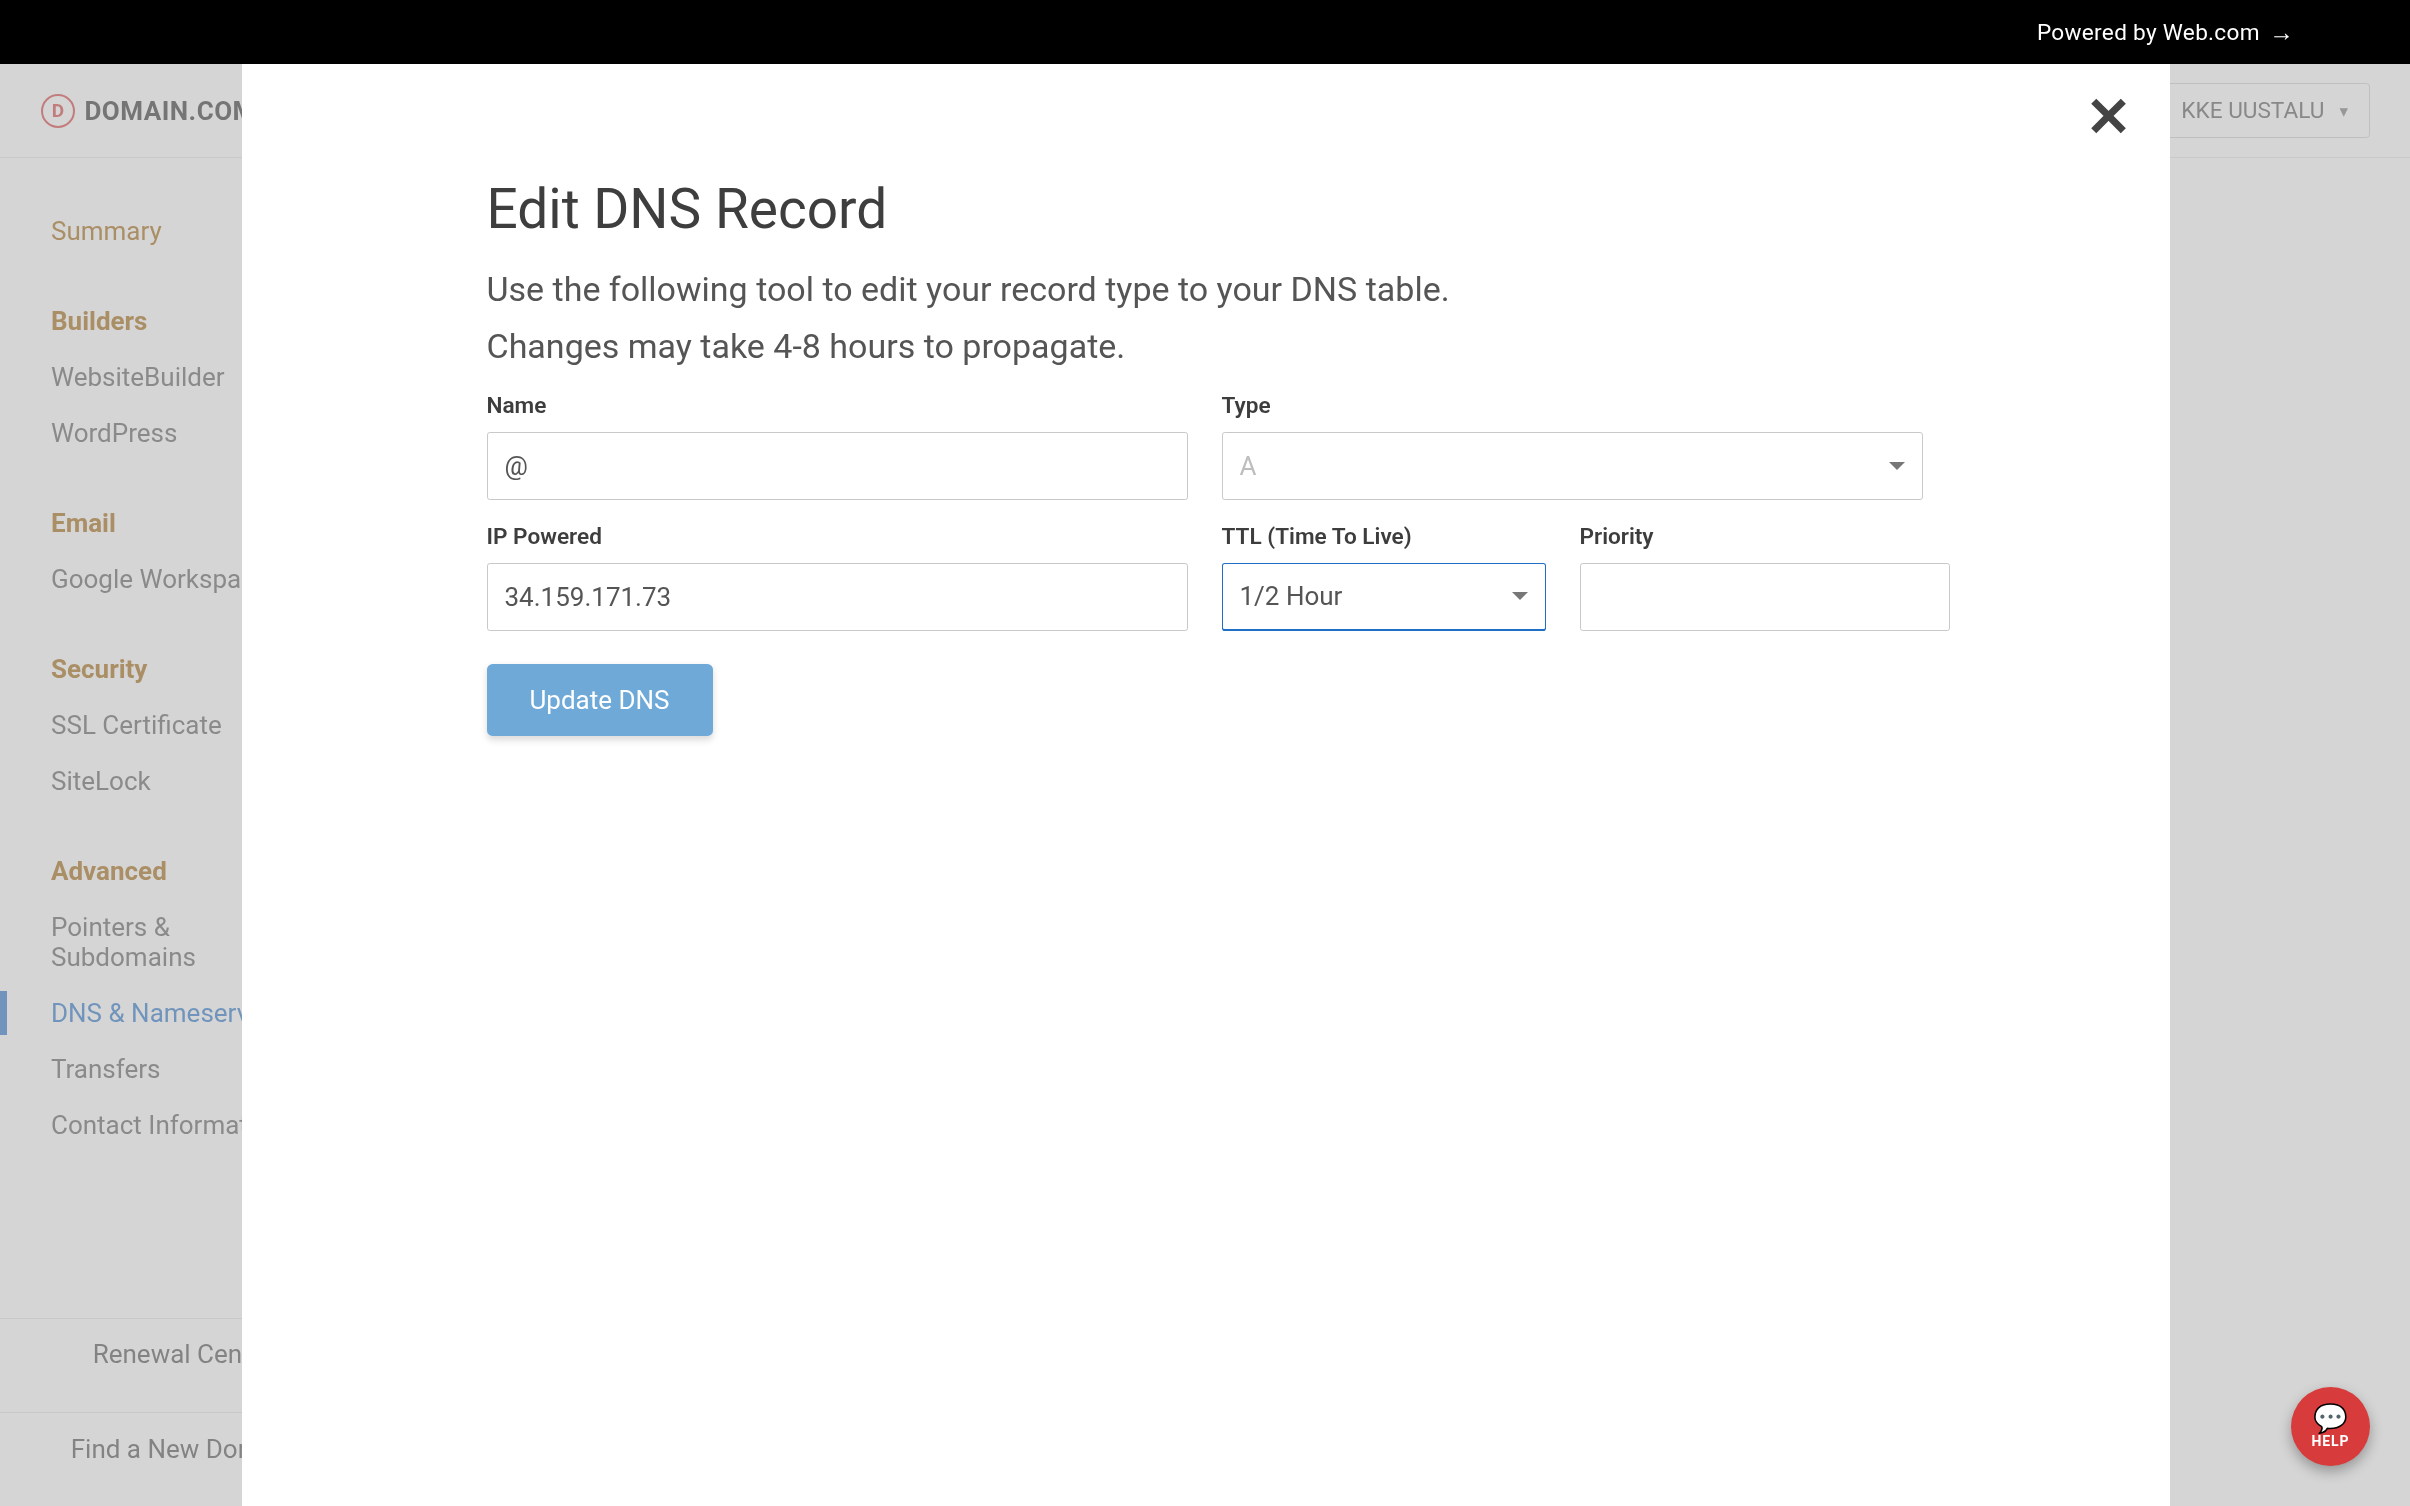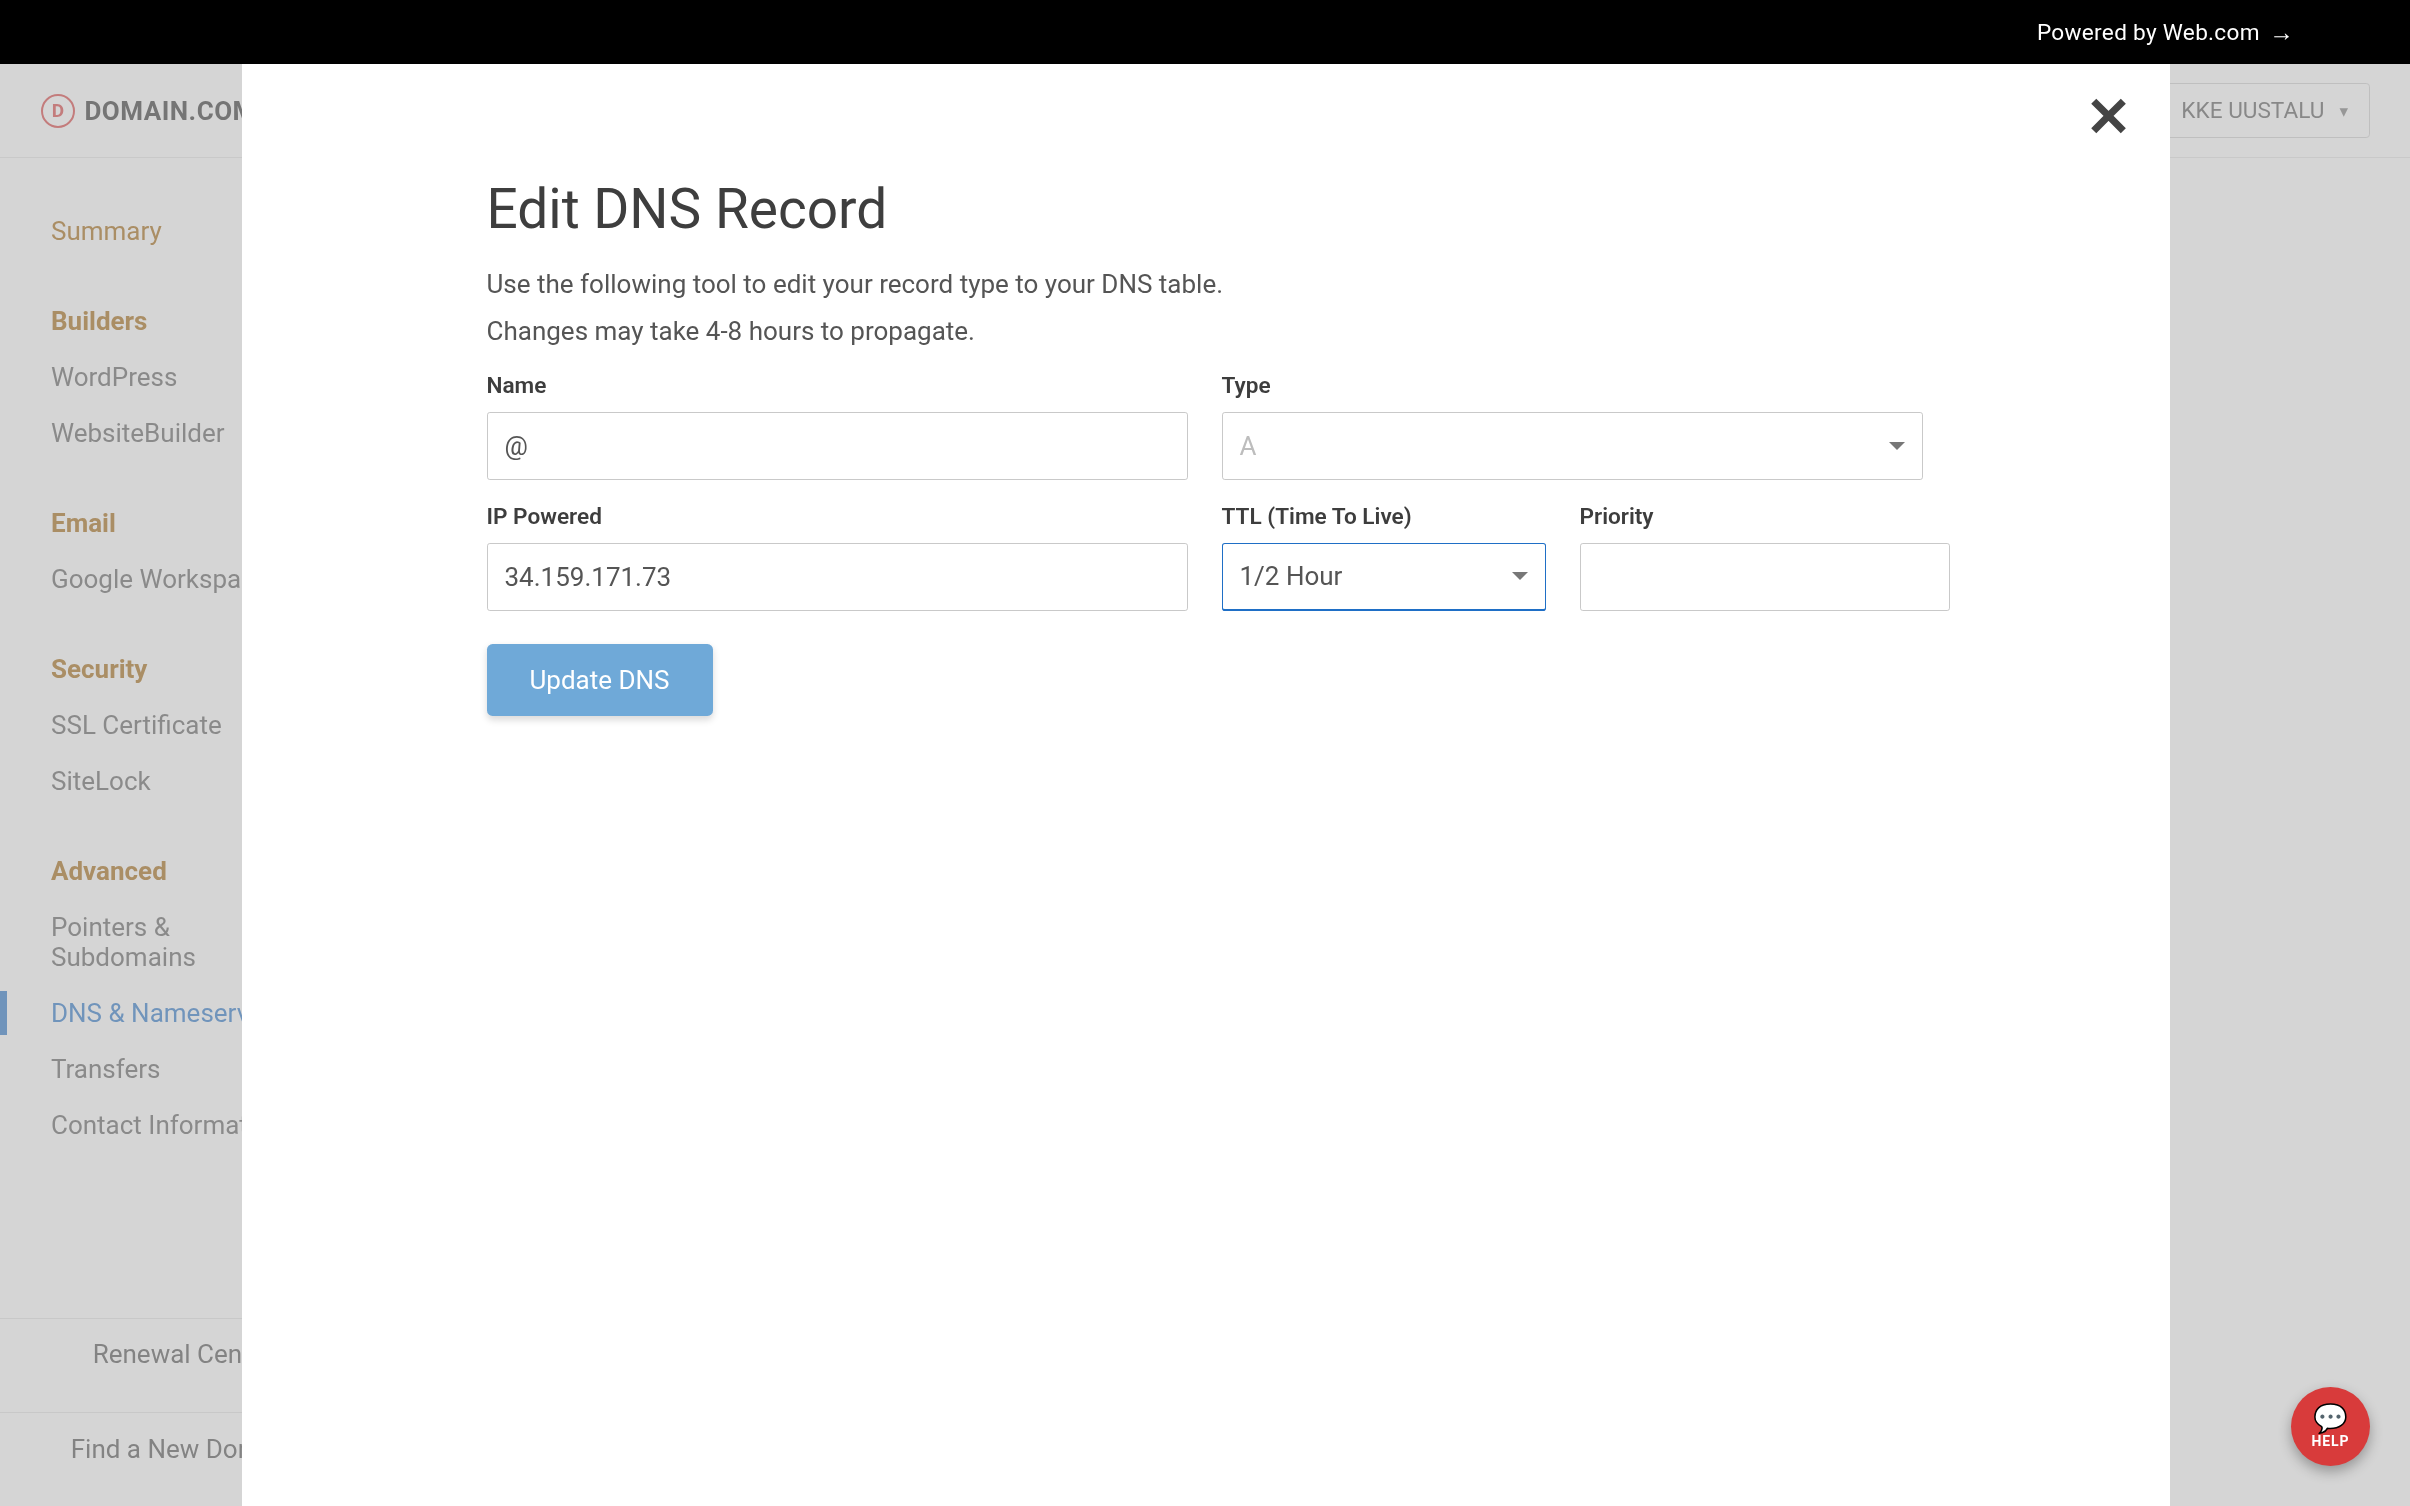--- a/index.html
+++ b/index.html
@@ -159,21 +159,21 @@
       cursor: pointer;
       line-height: 1;
     }
     .modal h1 {
       font-size: 55px;
       font-weight: 400;
       color: #3e3e3e;
       margin-bottom: 28px;
     }
     .modal p {
-      font-size: 26px;
+      font-size: 34px;
       color: #555;
       margin-bottom: 17px;
     }
     
     .form {
       margin-top: 26px;
     }
     .row {
       display: flex;
       gap: 34px;
@@ -282,22 +282,22 @@
     <span class="chev-down">▾</span>
   </div>
 </div>
 
 <div class="layout">
   <div class="sidebar">
     <div class="section">
       <div class="item heading first" style="font-weight:400">Summary</div>
 
       <div class="heading">Builders</div>
+      <div class="item">WebsiteBuilder</div>
       <div class="item">WordPress</div>
-      <div class="item">WebsiteBuilder</div>
 
       <div class="heading">Email</div>
       <div class="item">Google Workspace</div>
 
       <div class="heading">Security</div>
       <div class="item">SSL Certificate</div>
       <div class="item">SiteLock</div>
 
       <div class="heading">Advanced</div>
       <div class="item">Pointers &amp; Subdomains</div>

